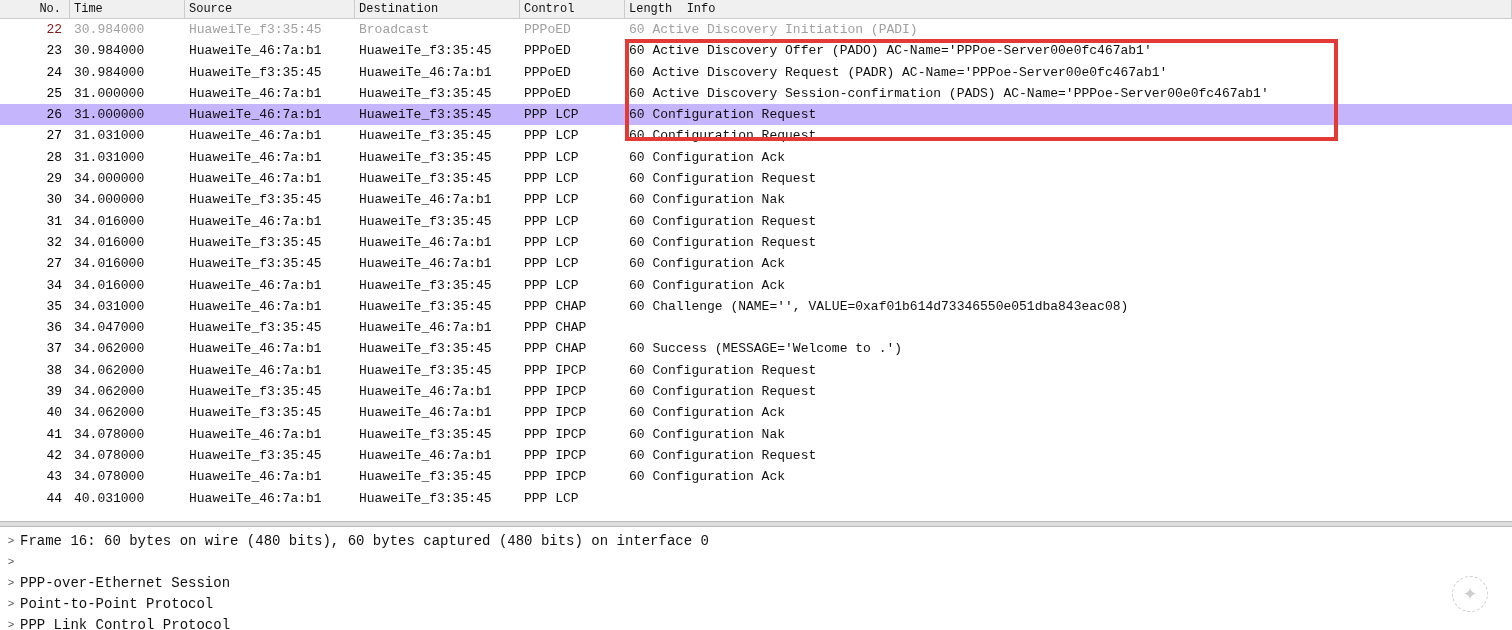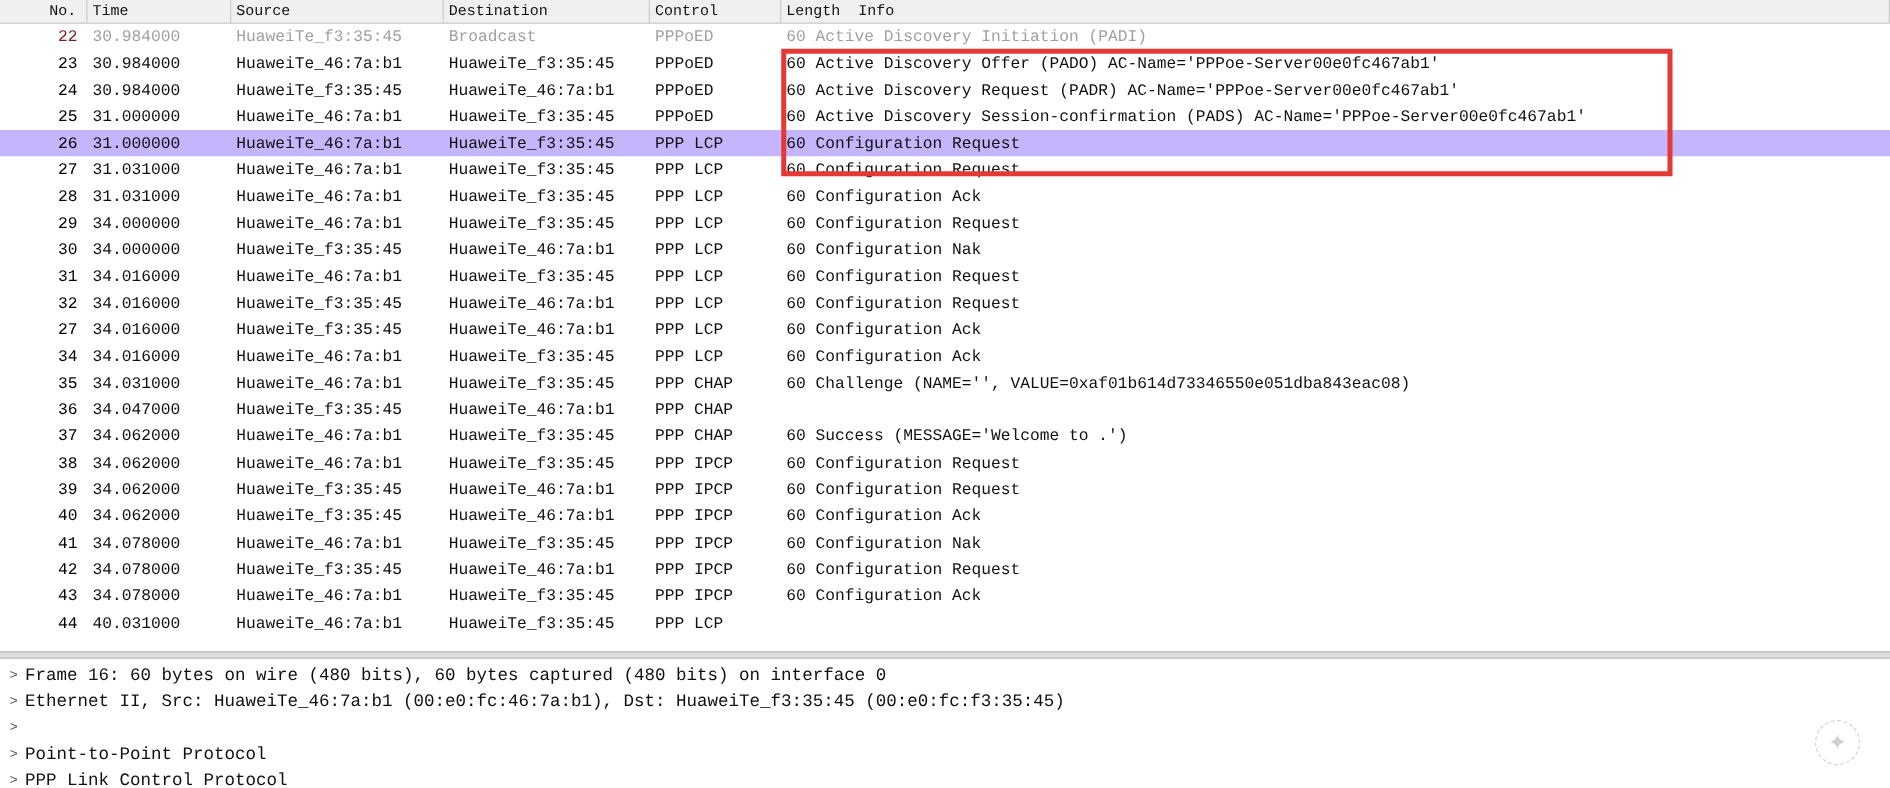--- a/index.html
+++ b/index.html
@@ -226,24 +226,24 @@
 
 <div class="divider"></div>
 
 <div class="detail-pane" id="detail-pane">
     <div class="detail-line">
       <span class="chev">&gt;</span>
       <span>Frame 16: 60 bytes on wire (480 bits), 60 bytes captured (480 bits) on interface 0</span>
     </div>
     <div class="detail-line">
       <span class="chev">&gt;</span>
-      <span>Ethernet II, Src: HuaweiTe_46:7a:b1 (00:e0:fc:46:7a:b1), Dst: HuaweiTe_f3:35:45 (00:e0:fc:f3:35:45)</span>
-    </div>
-    <div class="detail-line">
-      <span class="chev">&gt;</span>
+    </div>
+    <div class="detail-line">
+      <span class="chev">&gt;</span>
+      <span>PPP-over-Ethernet Session</span>
     </div>
     <div class="detail-line">
       <span class="chev">&gt;</span>
       <span>Point-to-Point Protocol</span>
     </div>
     <div class="detail-line">
       <span class="chev">&gt;</span>
       <span>PPP Link Control Protocol</span>
     </div>
   </div>

